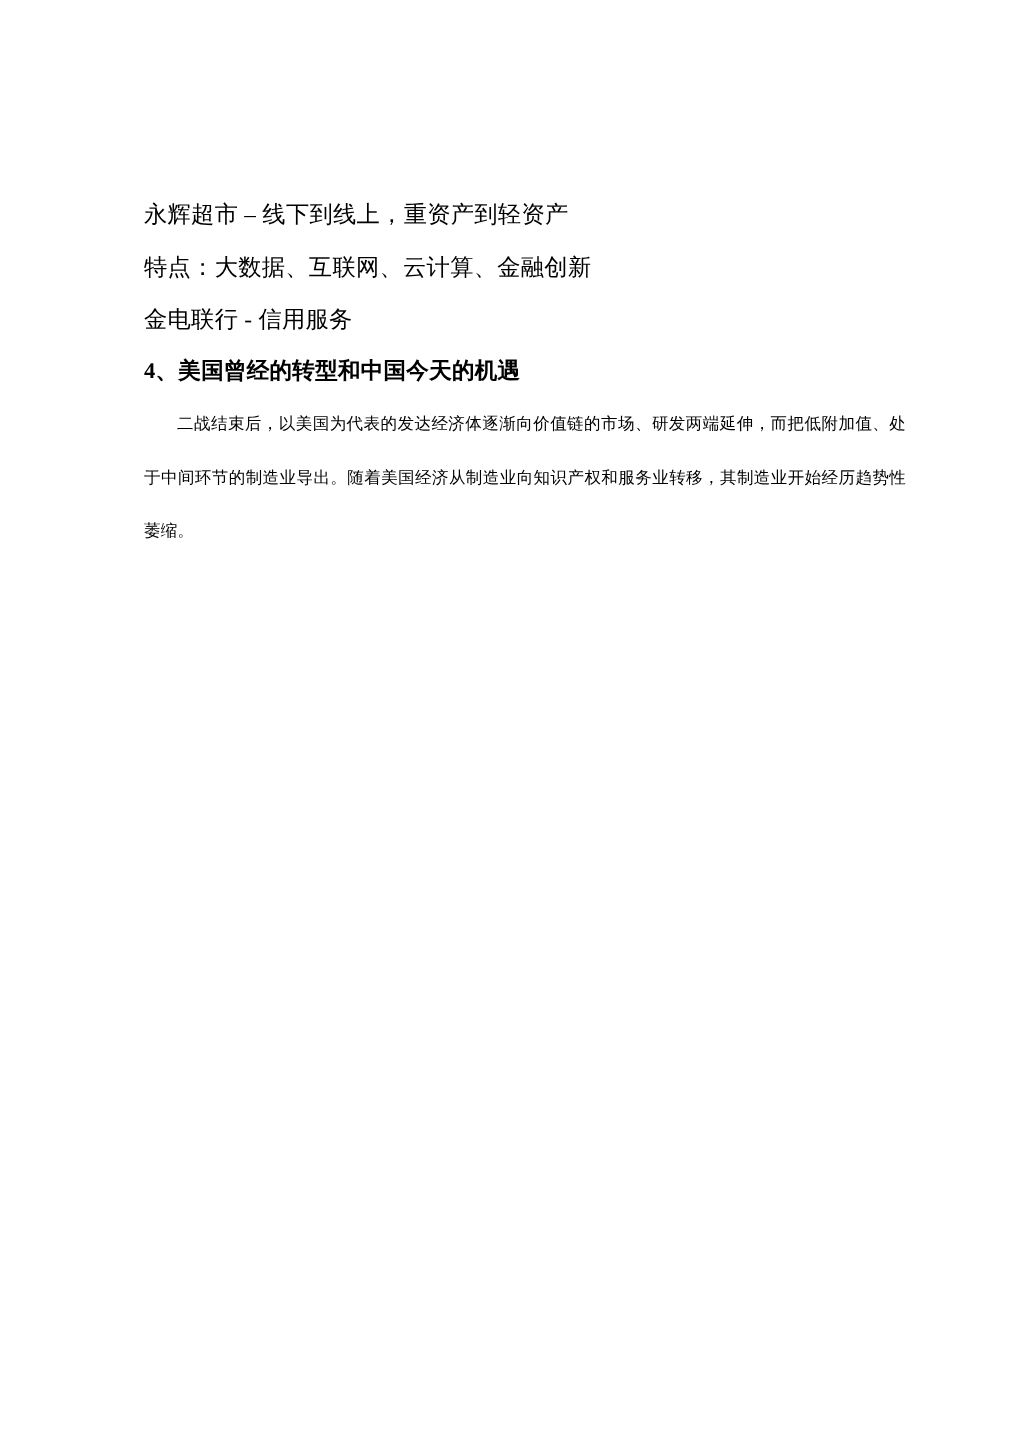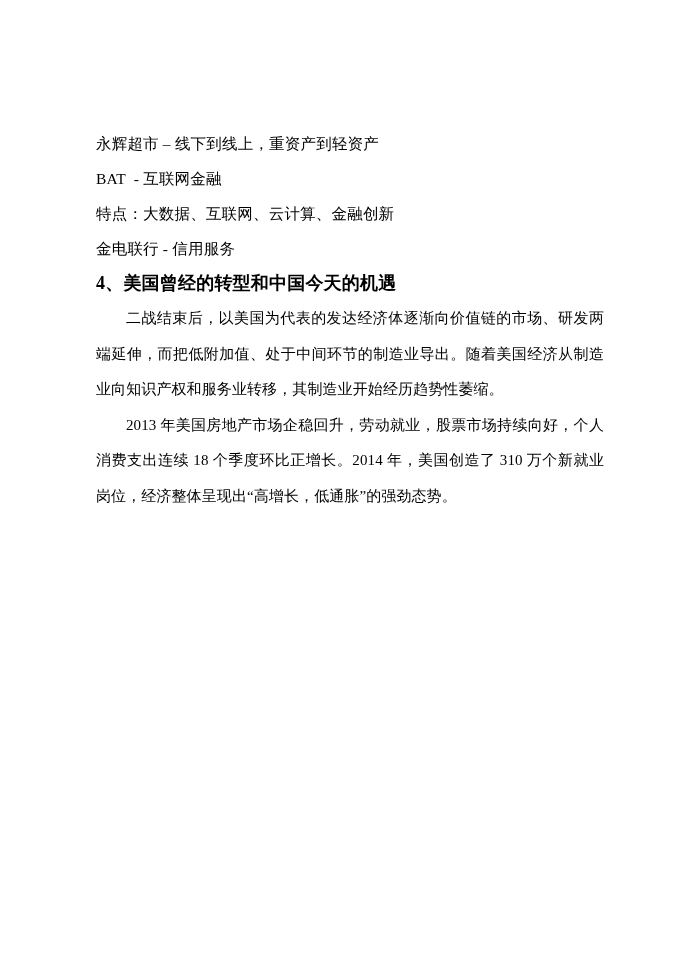--- a/index.html
+++ b/index.html
@@ -28,51 +28,49 @@
   }
   .line {
     font-size: 15.5px;
     line-height: 35px;
     letter-spacing: 0.2px;
     white-space: pre-wrap;
     text-align: justify;
     text-justify: inter-ideograph;
   }
   .heading-line {
-    font-size: 18px;
+    font-size: 15px;
     line-height: 35px;
     font-weight: 700;
     letter-spacing: 0.2px;
   }
   .para {
-    font-size: 15px;
+    font-size: 11px;
     line-height: 35.5px;
     letter-spacing: 0.1px;
     text-align: justify;
     text-justify: inter-ideograph;
     text-indent: 2em;
     margin: 0;
   }
   .list-block {
     margin: 0;
     padding: 0;
   }
 </style>
 </head>
 <body>
 
 <div class="page">
   <div class="doc-body">
 
     <div class="list-block">
       <div class="line">永辉超市 – 线下到线上，重资产到轻资产</div>
-      <div class="line">BAT  - 互联网金融</div>
       <div class="line">特点：大数据、互联网、云计算、金融创新</div>
       <div class="line">金电联行 - 信用服务</div>
     </div>
 
     <div class="heading-line">4、美国曾经的转型和中国今天的机遇</div>
 
     <p class="para">二战结束后，以美国为代表的发达经济体逐渐向价值链的市场、研发两端延伸，而把低附加值、处于中间环节的制造业导出。随着美国经济从制造业向知识产权和服务业转移，其制造业开始经历趋势性萎缩。</p>
-    <p class="para">2013 年美国房地产市场企稳回升，劳动就业，股票市场持续向好，个人消费支出连续 18 个季度环比正增长。2014 年，美国创造了 310 万个新就业岗位，经济整体呈现出“高增长，低通胀”的强劲态势。</p>
 
   </div>
 </div>
 
 </body></html>

